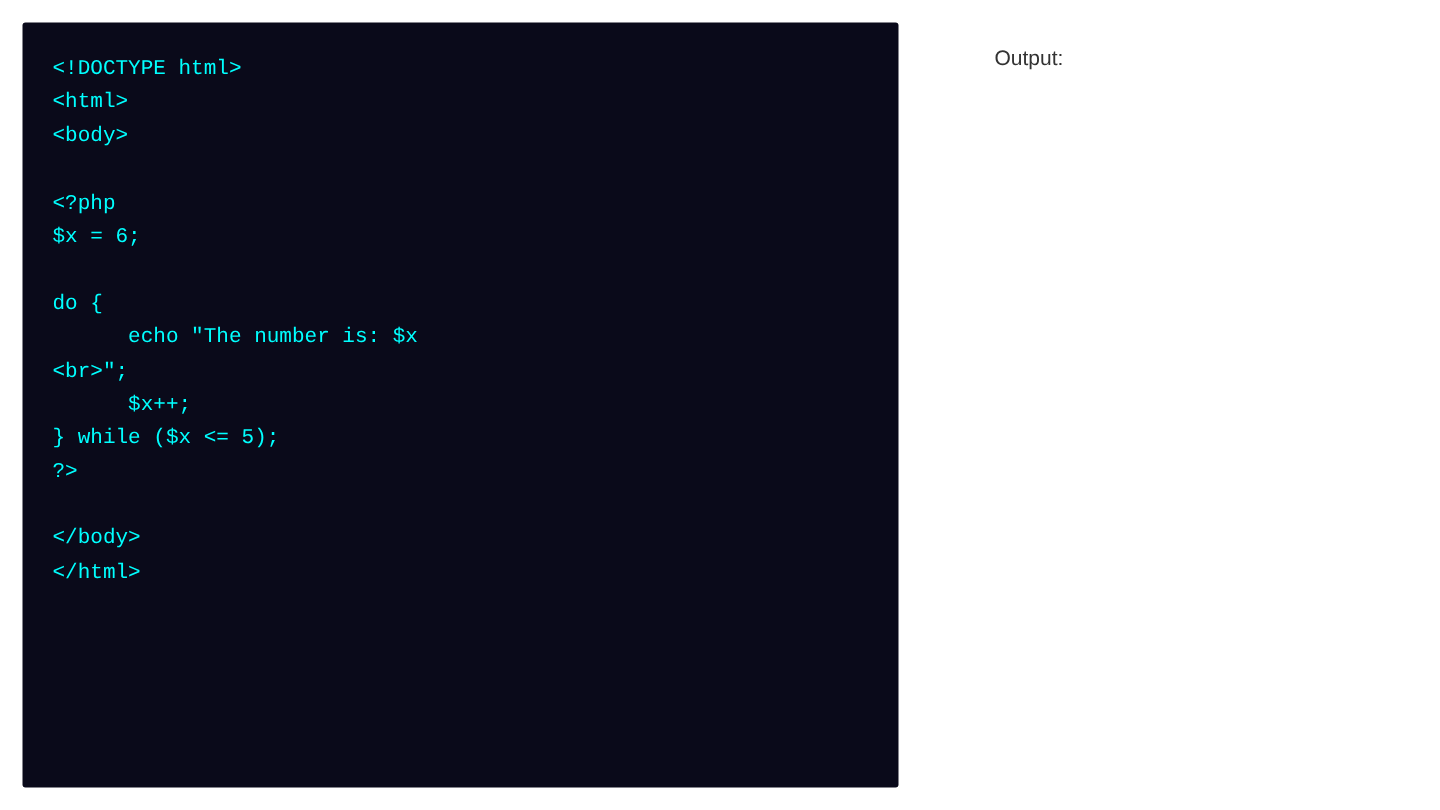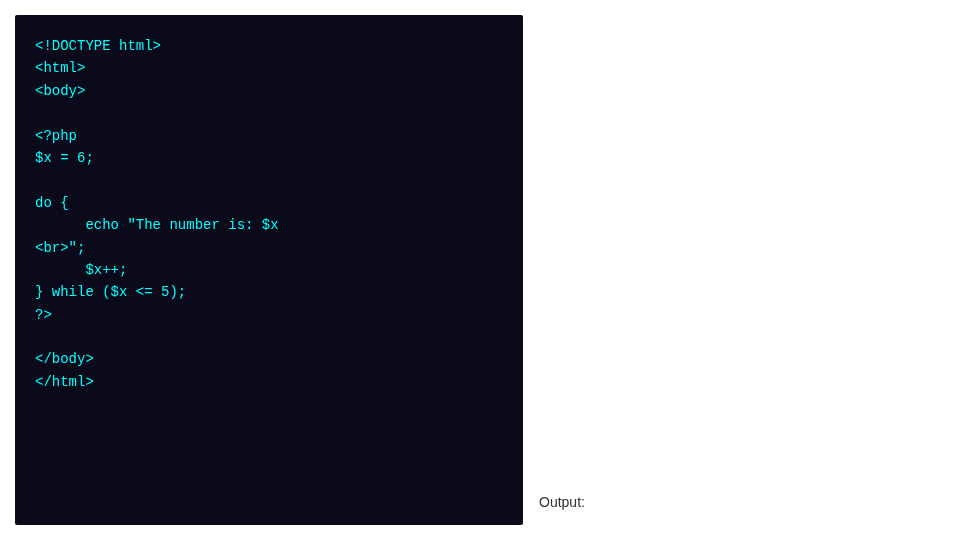--- a/index.html
+++ b/index.html
@@ -12,44 +12,43 @@
       width: 960px;
       height: 540px;
       background: #ffffff;
       display: flex;
       flex-direction: row;
       font-family: Arial, sans-serif;
       overflow: hidden;
     }
 
     .code-panel {
-      width: 508px;
+      width: 584px;
       height: 510px;
       background: #0a0a1a;
       margin: 15px 0 0 15px;
       padding: 20px;
       border-radius: 2px;
       overflow: hidden;
     }
 
     .code-content {
       font-family: 'Courier New', Courier, monospace;
       font-size: 14px;
       color: #00ffff;
       line-height: 1.6;
       white-space: pre;
     }
 
     .output-panel {
       flex: 1;
-      padding: 30px 16px;
+      padding: 30px 64px;
       display: flex;
-      flex-direction: row;
+      flex-direction: column;
       gap: 8px;
-      align-items: flex-end;
     }
 
     .output-label {
       font-size: 14px;
       font-family: Arial, sans-serif;
       color: #333333;
       font-weight: normal;
     }
 
     .output-value {

